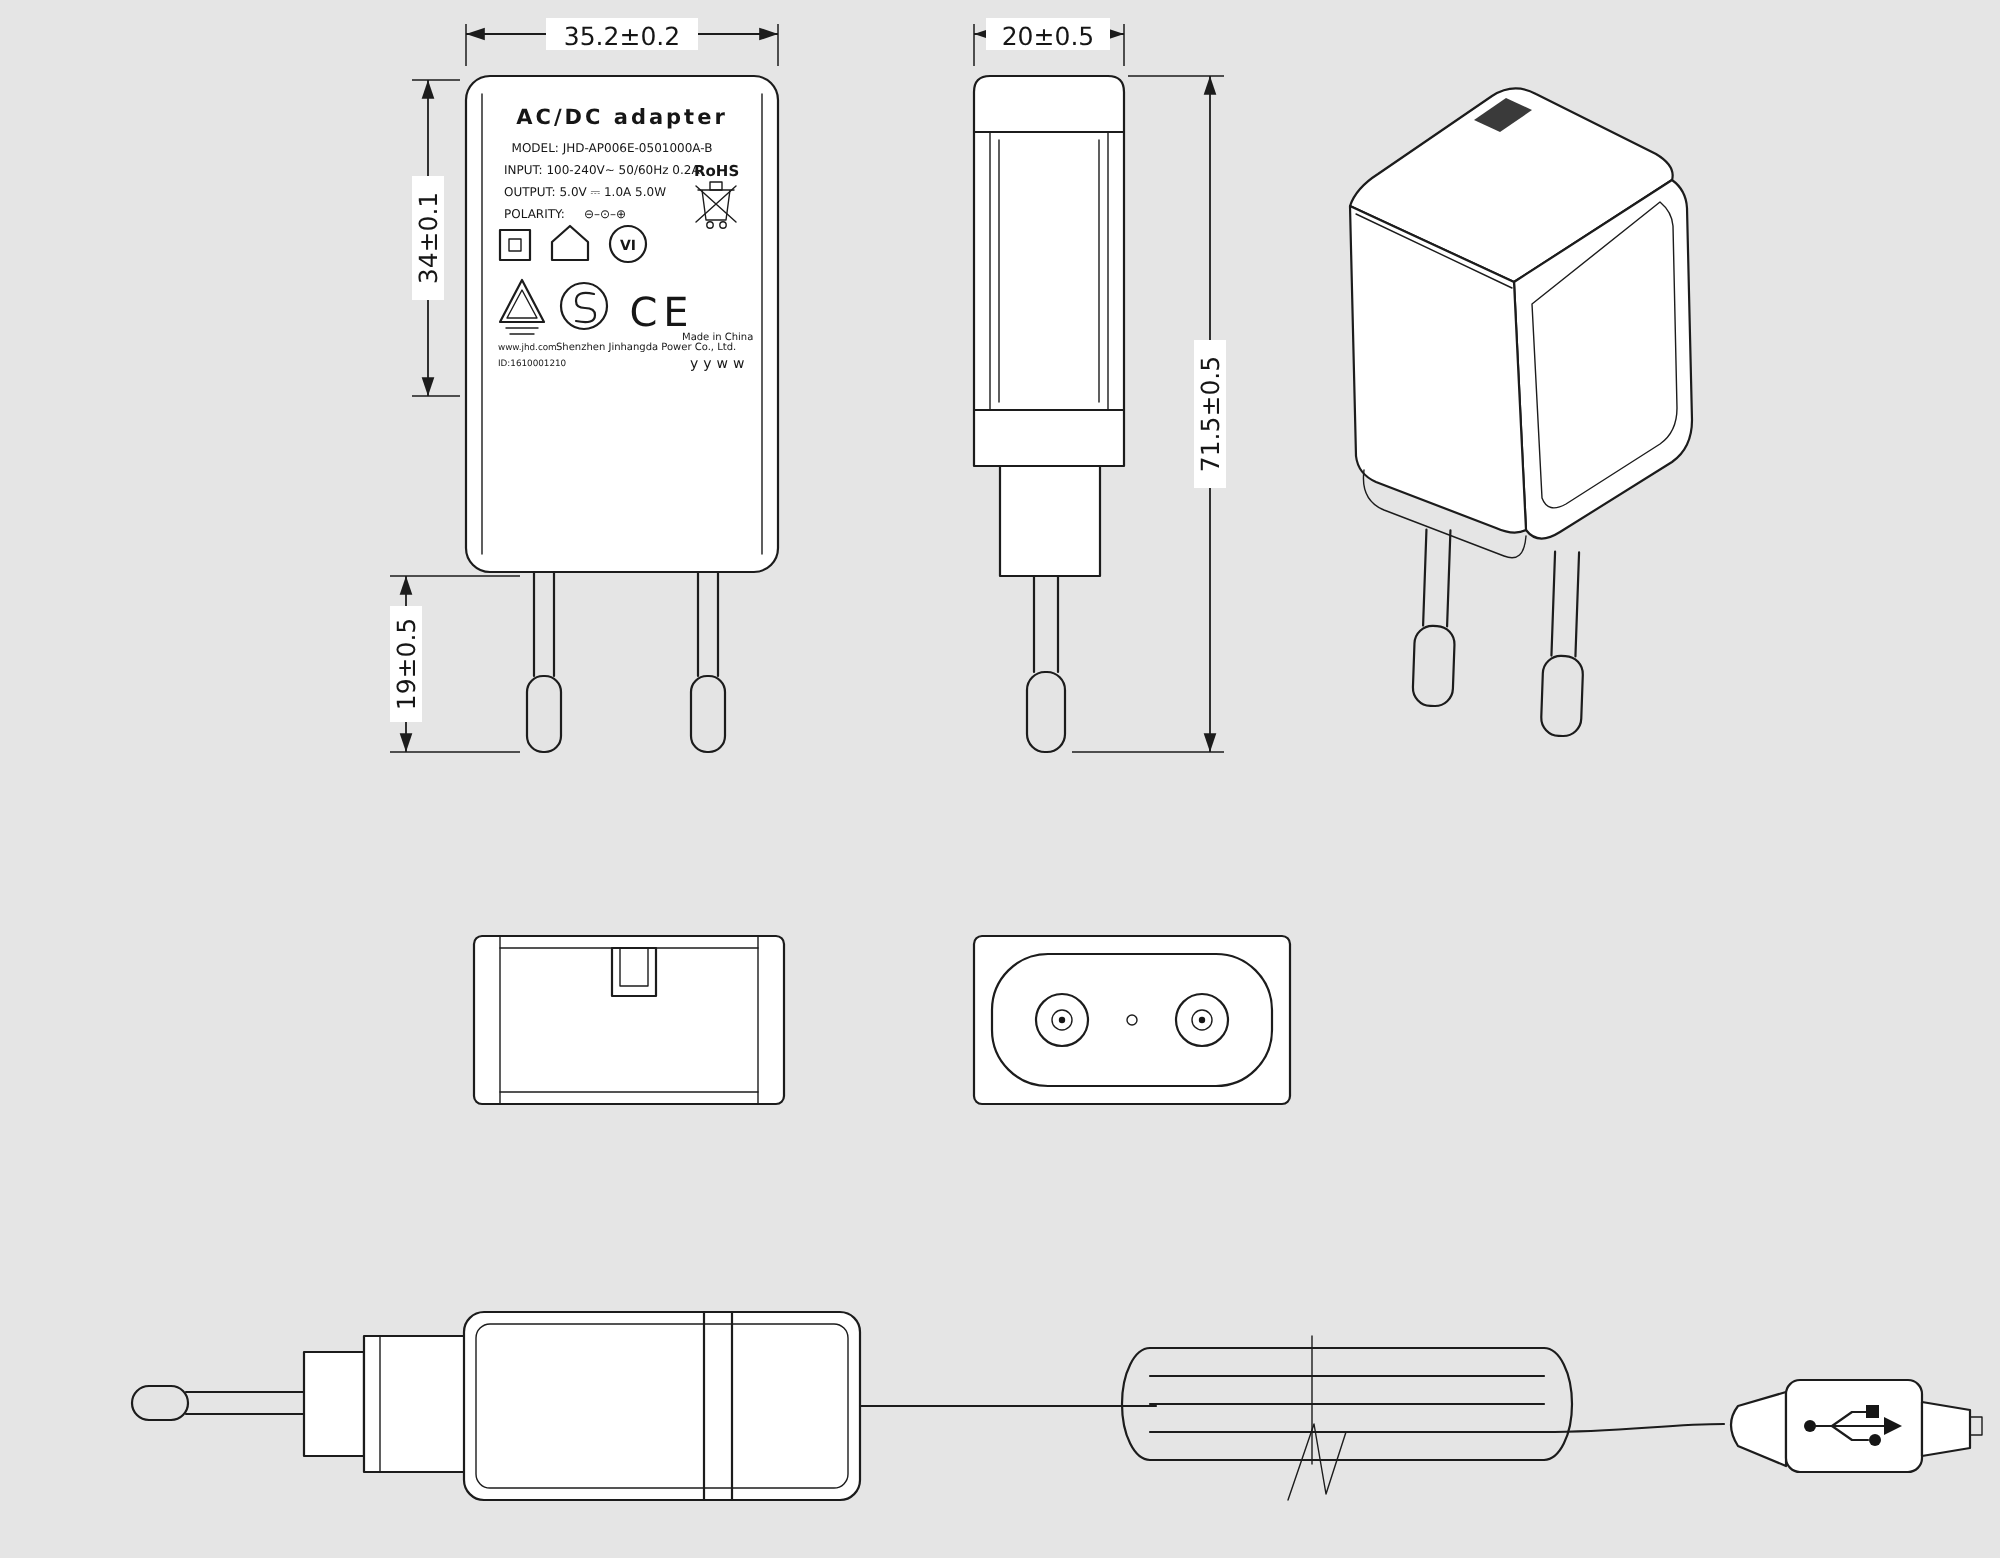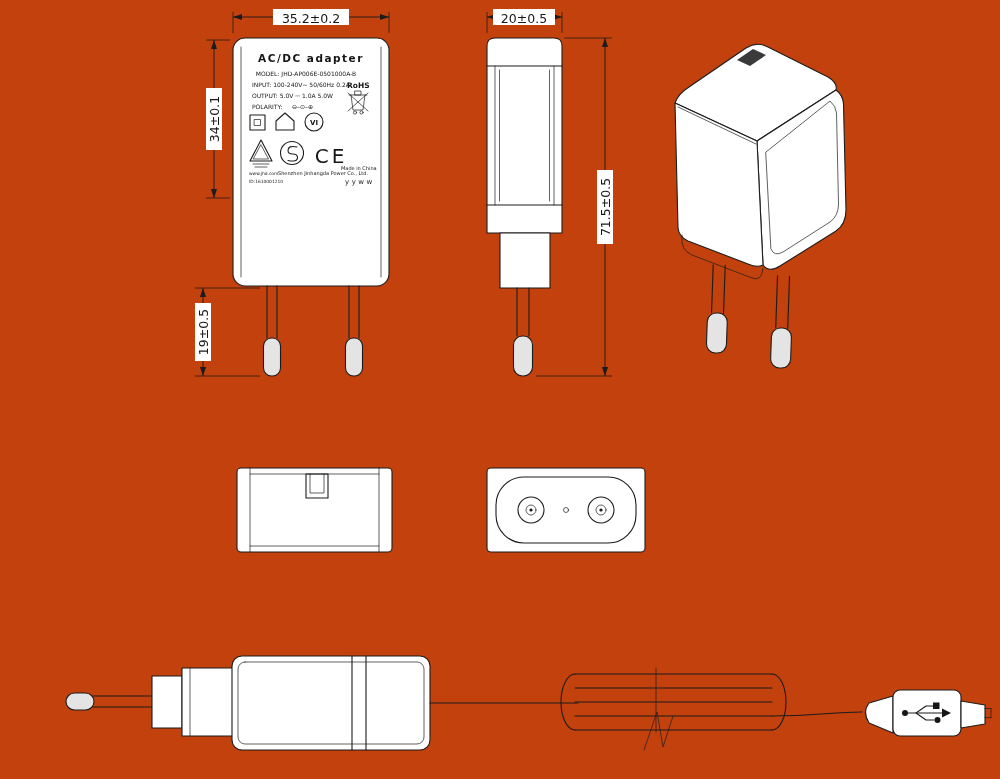--- a/index.html
+++ b/index.html
@@ -1,16 +1,16 @@
 <!DOCTYPE html>
 <html><head>
 <meta charset="utf-8">
 <style>
   html,body{margin:0;padding:0;background:#ffffff;}
-  .stage{position:relative;width:1000px;height:779px;background:#c2410c;overflow:hidden;}
+  .stage{position:relative;width:1000px;height:779px;background:#e5e5e5;overflow:hidden;}
   svg{position:absolute;left:0;top:0;}
   text{font-family:"DejaVu Sans","Liberation Sans",sans-serif;fill:#161616;}
   .mid{text-anchor:middle;}
   .dimtxt{font-size:12.5px;}
   .ln{fill:none;stroke:#1c1c1c;stroke-width:1.1;stroke-linecap:round;stroke-linejoin:round;}
   .thin{stroke-width:0.7;}
   .w{fill:#ffffff;}
   .metal{fill:#e4e4e4;}
   .dark{fill:#3a3a3a;stroke:none;}
   .solid{fill:#161616;stroke:none;}

